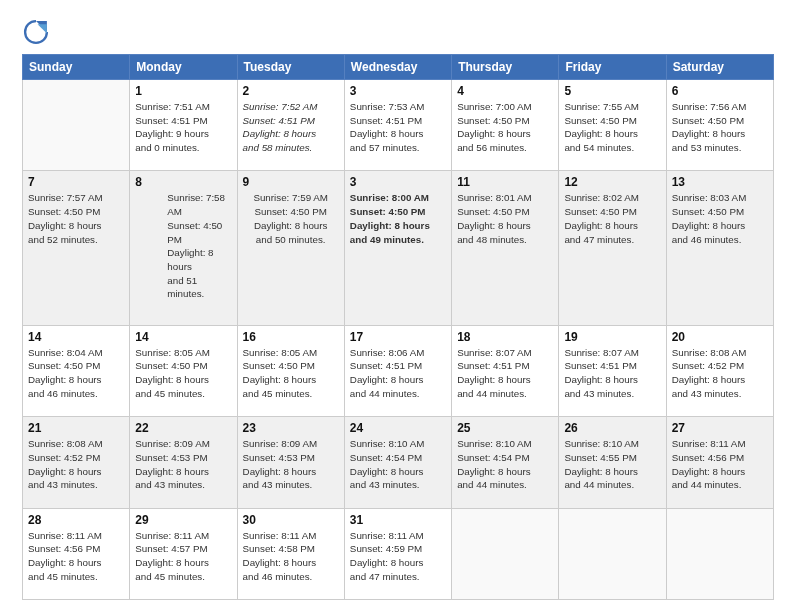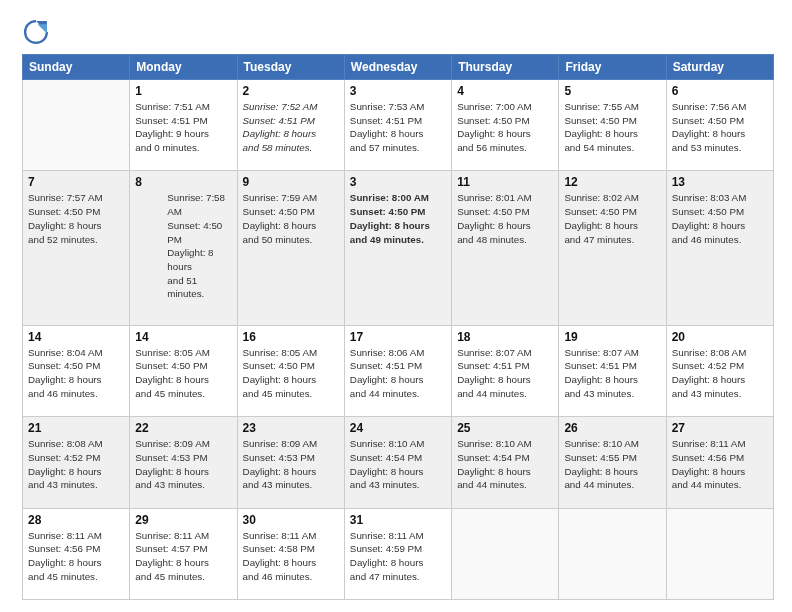--- a/index.html
+++ b/index.html
@@ -184,21 +184,21 @@
           </td>
           <td>
             <div class="day-number">8</div>
             <div class="day-info" style="white-space: pre-line; margin-left: 32px;">Sunrise: 7:58 AM
 Sunset: 4:50 PM
 Daylight: 8 hours
 and 51 minutes.</div>
           </td>
           <td>
             <div class="day-number">9</div>
-            <div class="day-info" style="white-space: pre-line;">Sunrise: 7:59 AM
+            <div class="day-info" style="white-space: pre-line; text-align: center;">Sunrise: 7:59 AM
 Sunset: 4:50 PM
 Daylight: 8 hours
 and 50 minutes.</div>
           </td>
           <td>
             <div class="day-number">3</div>
             <div class="day-info" style="white-space: pre-line; font-weight: bold;">Sunrise: 8:00 AM
 Sunset: 4:50 PM
 Daylight: 8 hours
 and 49 minutes.</div>

